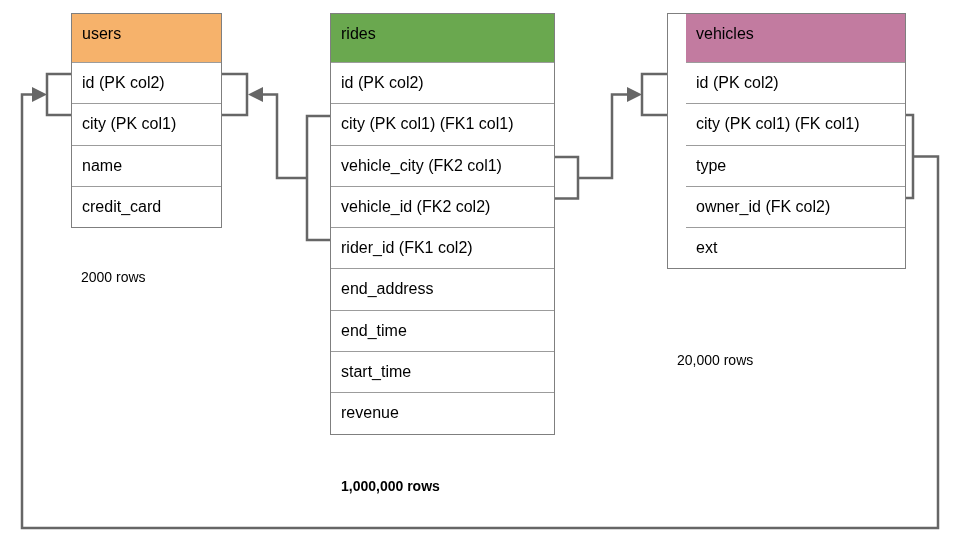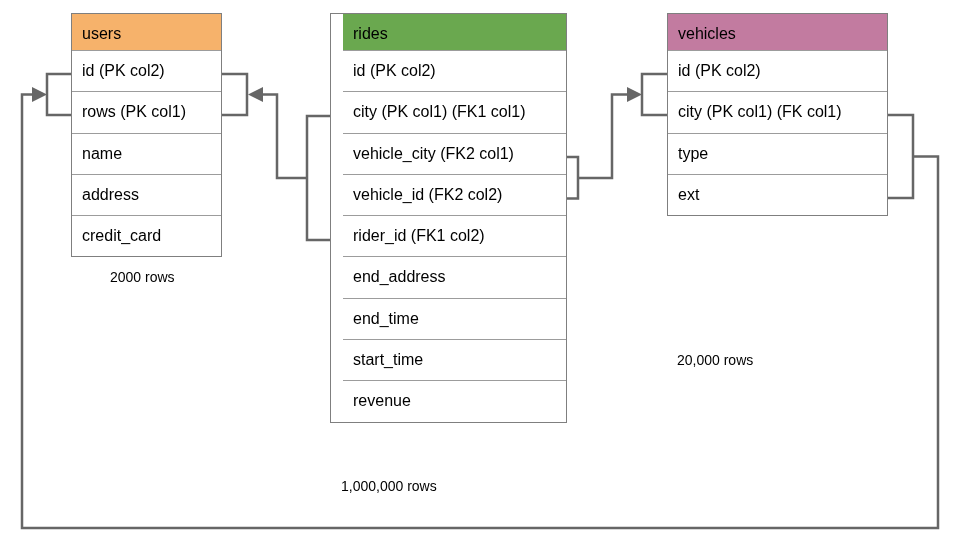--- a/index.html
+++ b/index.html
@@ -6,21 +6,21 @@
   .canvas{
     position:relative;width:960px;height:540px;background:#ffffff;overflow:hidden;
     font-family:"Liberation Sans",sans-serif;color:#000;
   }
   svg.connectors{position:absolute;left:0;top:0;z-index:1;}
   .dbtable{
     position:absolute;z-index:2;background:#ffffff;
     border:1px solid #7f7f7f;box-sizing:content-box;
   }
   .thead{
-    height:36px;line-height:40px;padding-left:10px;
+    height:48px;line-height:40px;padding-left:10px;
     font-size:16px;white-space:nowrap;overflow:hidden;
   }
   .hdr-users{background:#F6B26B;}
   .hdr-rides{background:#6AA84F;}
   .hdr-vehicles{background:#C27BA0;}
   .trow{
     height:41.3px;box-sizing:border-box;line-height:40.3px;padding-left:10px;
     font-size:16px;border-top:1px solid #9c9c9c;background:#ffffff;
     white-space:nowrap;overflow:hidden;
   }
@@ -45,43 +45,43 @@
 
     <path d="M886,115 H913 V198 H886" fill="none" stroke="#666666" stroke-width="2.5"></path>
     <path d="M913,156.5 H938 V528 H22 V94.5 H32" fill="none" stroke="#666666" stroke-width="2.5"></path>
     <path d="M71,74 H47 V115 H71" fill="none" stroke="#666666" stroke-width="2.5"></path>
     <polygon points="47,94.5 32,87 32,102" fill="#666666"></polygon>
   </svg>
 
   <div class="dbtable" style="left:71px;top:13px;width:149px;">
     <div class="thead hdr-users">users</div>
     <div class="trow">id (PK col2)</div>
-    <div class="trow">rows (PK col1)</div>
+    <div class="trow">city (PK col1)</div>
     <div class="trow">name</div>
-    <div class="trow">address</div>
     <div class="trow">credit_card</div>
   </div>
-  <div class="tnote" style="left:81px;top:269px;margin-left:29px;">2000 rows</div>
+  <div class="tnote" style="left:81px;top:269px;">2000 rows</div>
 
-  <div class="dbtable" style="left:330px;top:13px;width:223px;padding-left:12px;">
+  <div class="dbtable" style="left:330px;top:13px;width:223px;">
     <div class="thead hdr-rides">rides</div>
     <div class="trow">id (PK col2)</div>
     <div class="trow">city (PK col1) (FK1 col1)</div>
     <div class="trow">vehicle_city (FK2 col1)</div>
     <div class="trow">vehicle_id (FK2 col2)</div>
     <div class="trow">rider_id (FK1 col2)</div>
     <div class="trow">end_address</div>
     <div class="trow">end_time</div>
     <div class="trow">start_time</div>
     <div class="trow">revenue</div>
   </div>
-  <div class="tnote" style="left:341px;top:478px;">1,000,000 rows</div>
+  <div class="tnote" style="left:341px;top:478px;font-weight:bold;">1,000,000 rows</div>
 
-  <div class="dbtable" style="left:667px;top:13px;width:219px;">
+  <div class="dbtable" style="left:667px;top:13px;width:219px;padding-left:18px;">
     <div class="thead hdr-vehicles">vehicles</div>
     <div class="trow">id (PK col2)</div>
     <div class="trow">city (PK col1) (FK col1)</div>
     <div class="trow">type</div>
+    <div class="trow">owner_id (FK col2)</div>
     <div class="trow">ext</div>
   </div>
   <div class="tnote" style="left:677px;top:352px;">20,000 rows</div>
 
 </div>
 
 </body></html>

